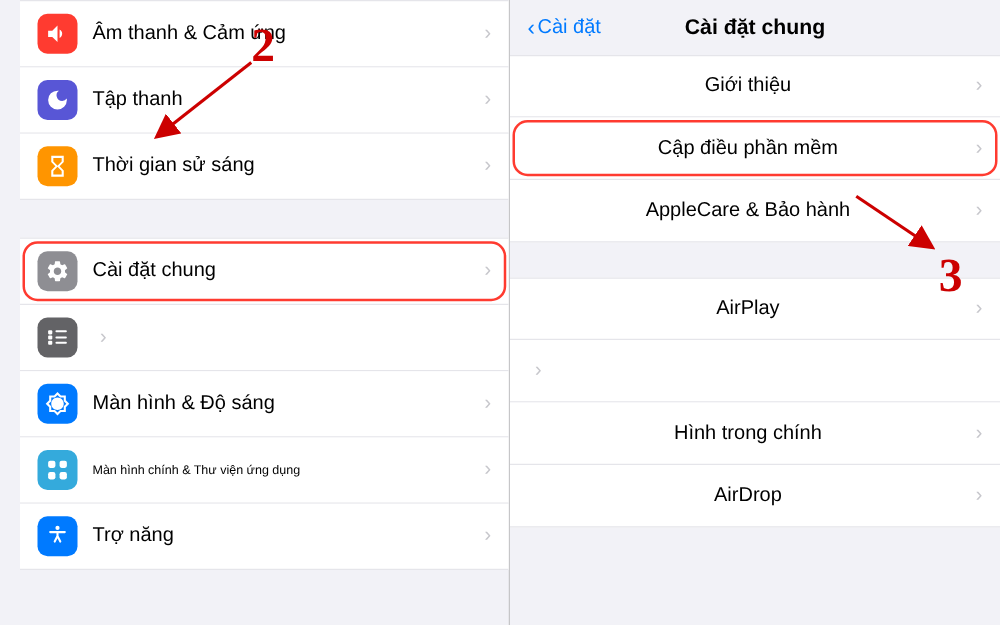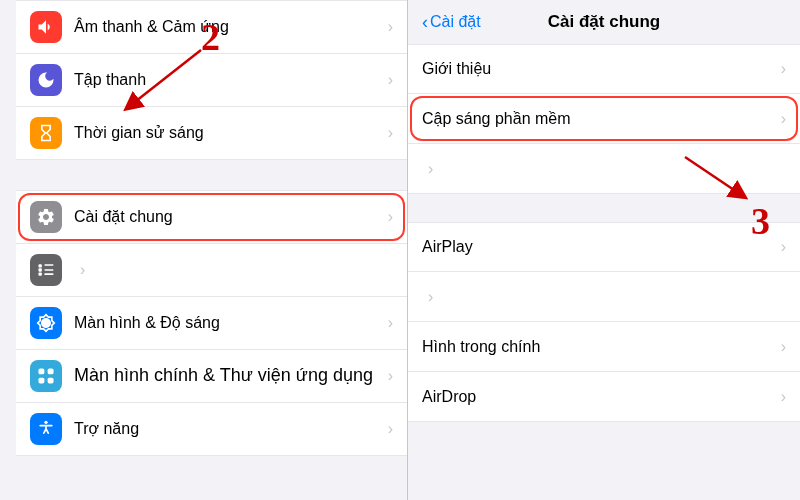--- a/index.html
+++ b/index.html
@@ -73,21 +73,21 @@
     }
 
     .item-label {
       flex: 1;
       font-size: 16px;
       color: #000;
       line-height: 1.3;
     }
 
     .item-label.two-line {
-      font-size: 18px;
+      font-size: 10px;
     }
 
     .chevron {
       color: #c7c7cc;
       font-size: 16px;
       margin-left: 6px;
     }
 
     .gap {
       height: 30px;
@@ -139,20 +139,21 @@
 
     .right-item {
       display: flex;
       align-items: center;
       background: #fff;
       border-bottom: 0.5px solid #e5e5ea;
       padding: 14px 14px;
       cursor: pointer;
       min-height: 50px;
       position: relative;
+      text-align: center;
     }
 
     .right-item:first-child {
       border-top: 0.5px solid #e5e5ea;
     }
 
     .right-item-label {
       flex: 1;
       font-size: 16px;
       color: #000;
@@ -290,24 +291,25 @@
     </div>
     <span class="right-title">Cài đặt chung</span>
   </div>
 
   <ul class="right-list">
     <li class="right-item">
       <span class="right-item-label">Giới thiệu</span>
       <span class="chevron">›</span>
     </li>
     <li class="right-item highlighted">
-      <span class="right-item-label">Cập sáng phần mềm</span>
+      <span class="right-item-label">Cập điều phần mềm</span>
       <span class="chevron">›</span>
     </li>
     <li class="right-item" style="position:relative;">
+      <span class="right-item-label">AppleCare &amp; Bảo hành</span>
       <span class="chevron">›</span>
 
       <svg style="position:absolute; right:40px; top:8px; pointer-events:none;" width="80" height="50">
         <defs>
           <marker id="ah3" markerWidth="8" markerHeight="8" refX="4" refY="4" orient="auto">
             <path d="M0,0 L8,4 L0,8 Z" fill="#cc0000"></path>
           </marker>
         </defs>
         <line x1="5" y1="5" x2="60" y2="42" stroke="#cc0000" stroke-width="2.5" marker-end="url(#ah3)"></line>
       </svg>

